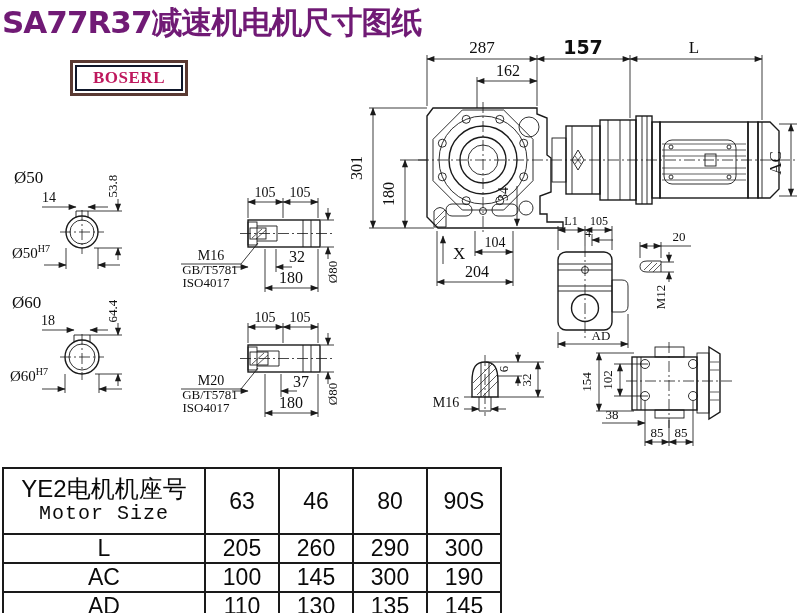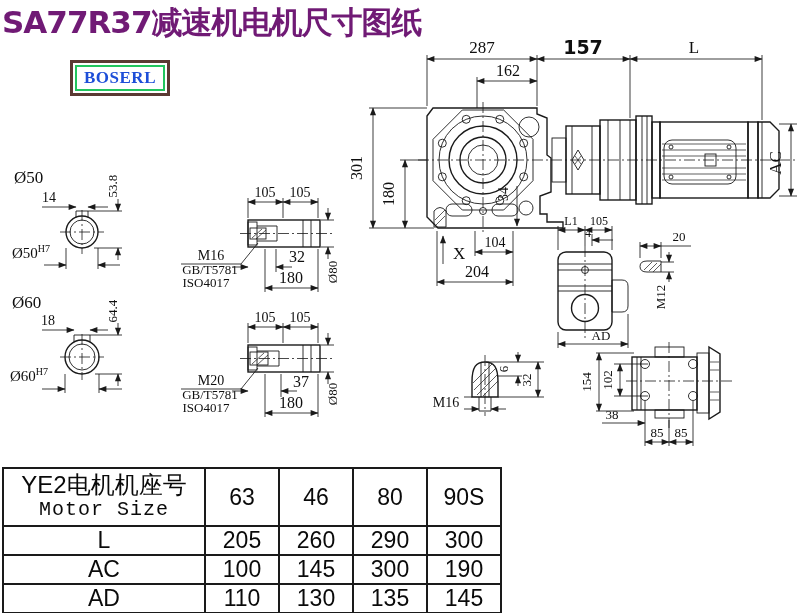--- a/index.html
+++ b/index.html
@@ -1,40 +1,40 @@
 <!DOCTYPE html>
 <html><head>
 <meta charset="utf-8">
 <style>
   html,body{margin:0;padding:0;background:#f8f8f8;}
   #canvas{position:relative;width:800px;height:613px;background:#ffffff;overflow:hidden;
           font-family:"Liberation Serif",serif;color:#111;}
   #title{position:absolute;left:2px;top:2px;font-family:"DejaVu Sans",sans-serif;
          font-weight:900;font-size:31px;letter-spacing:-1px;color:#701a75;white-space:nowrap;}
   .logo{position:absolute;left:70px;top:60px;border:3px solid #5a3a33;background:#fff;padding:2px;}
-  .logo-inner{border:2px solid #22c55e;padding:0 7px;color:#1d4ed8;font-family:"Liberation Serif",serif;
+  .logo-inner{border:2px solid #0f172a;padding:0 16px;color:#be185d;font-family:"Liberation Serif",serif;
          font-weight:bold;font-size:17px;letter-spacing:.5px;line-height:22px;}
   svg{position:absolute;left:0;top:0;}
   svg text{fill:#0f0f0f;font-family:"Liberation Serif",serif;}
   .d{font-size:14px;}
   .d13{font-size:13px;}
   .d12{font-size:12px;}
   .d16{font-size:16px;}
   .d17{font-size:17px;}
   .big{font-family:"DejaVu Sans",sans-serif;font-weight:bold;font-size:19px;}
   .ln{stroke:#1a1a1a;fill:none;stroke-width:1.4;}
   .lt{stroke:#1a1a1a;fill:none;stroke-width:0.9;}
   .dm{stroke:#1a1a1a;fill:none;stroke-width:0.85;}
   .cl{stroke:#1a1a1a;fill:none;stroke-width:0.8;stroke-dasharray:11 3 2 3;}
   .ht{stroke:#1a1a1a;fill:none;stroke-width:0.7;}
   #dimtable{position:absolute;left:2px;top:467px;border-collapse:collapse;table-layout:fixed;}
   #dimtable td,#dimtable th{border:2px solid #1a1a1a;text-align:center;vertical-align:middle;
       font-family:"Liberation Sans",sans-serif;font-weight:normal;padding:0;color:#0a0a0a;}
   #dimtable .c0{width:200px;} #dimtable .cv{width:72px;border-radius:15px;}
-  #dimtable tr{height:29px;} #dimtable tr.hd{height:58px;}
+  #dimtable tr{height:29px;} #dimtable tr.hd{height:66px;}
   .hcn{font-size:24px;line-height:26px;font-family:"Liberation Sans",sans-serif;}
   .hen{font-size:20px;line-height:24px;font-family:Liberation Mono, monospace;letter-spacing:1px;}
   .num{font-size:23px;}
 </style>
 </head>
 <body>
 
 <div id="canvas">
 
   <div id="title">SA77R37减速机电机尺寸图纸</div>

